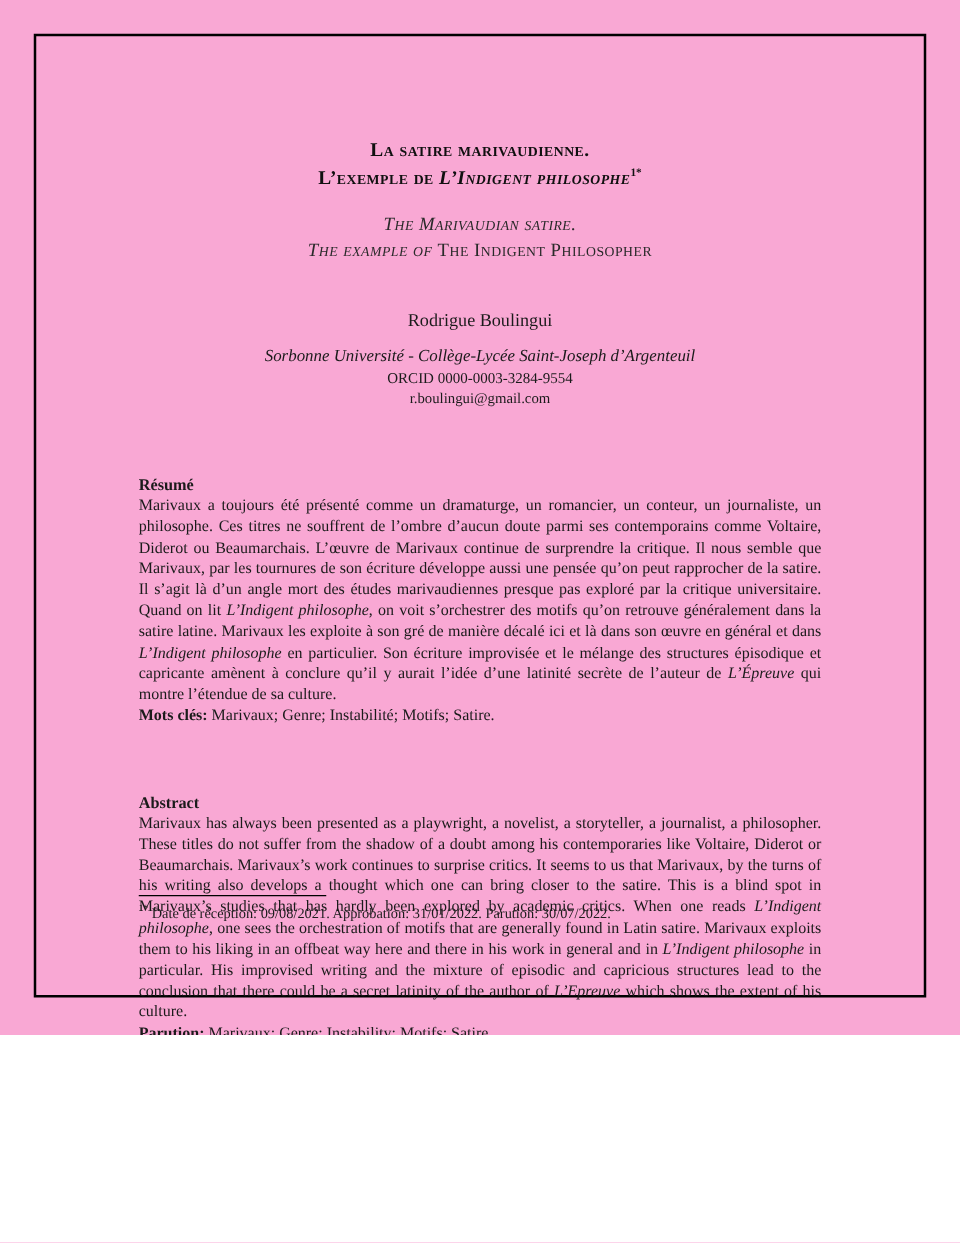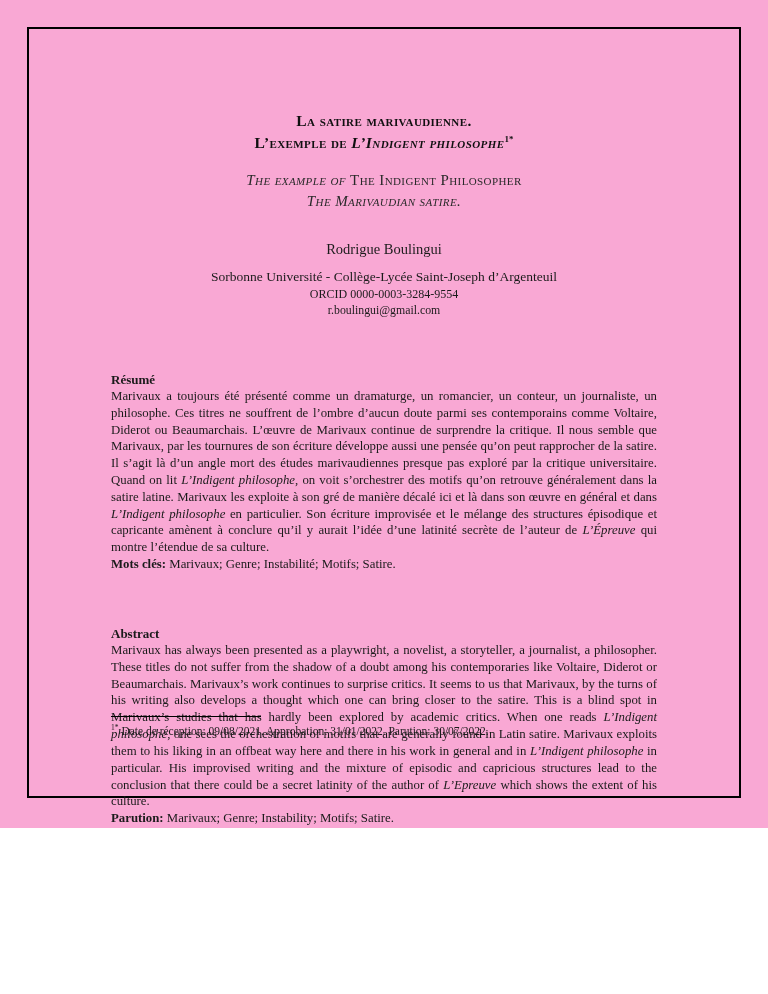--- a/index.html
+++ b/index.html
@@ -52,23 +52,23 @@
     font-size: 15px;
     font-style: italic;
     font-variant: small-caps;
     letter-spacing: 0.4px;
     line-height: 1.42;
     color: #2a2a2a;
   }
   .title-en .work-title-en { font-style: normal; }
 
   
-  .author { margin-top: 26px; text-align: center; }
+  .author { margin-top: 34px; text-align: center; }
   .author-name { font-size: 14.5px; line-height: 1.4; margin-bottom: 9px; }
-  .author-affiliation { font-size: 13.5px; line-height: 1.35; }
+  .author-affiliation { font-size: 13.5px; font-style: italic; line-height: 1.35; }
   .author-orcid { font-size: 12px; line-height: 1.35; }
   .author-email { font-size: 11.8px; line-height: 1.4; }
 
   
   .section { margin-top: 52px; }
   .section + .section { }
   .sec-heading {
     font-size: 13px;
     font-weight: bold;
     line-height: 1.32;
@@ -112,22 +112,22 @@
   <div class="frame"></div>
 
   <main class="content">
 
     <header class="titles">
       <div class="title-fr">
         <div>La satire marivaudienne.</div>
         <div><span>L’exemple de </span><span class="work-title">L’Indigent philosophe</span><sup class="note-ref">1*</sup></div>
       </div>
       <div class="title-en">
+        <div>The Marivaudian satire.</div>
         <div><span>The example of </span><span class="work-title-en">The Indigent Philosopher</span></div>
-        <div>The Marivaudian satire.</div>
       </div>
     </header>
 
     <section class="author">
       <div class="author-name">Rodrigue Boulingui</div>
       <div class="author-affiliation">Sorbonne Université - Collège-Lycée Saint-Joseph d’Argenteuil</div>
       <div class="author-orcid">ORCID 0000-0003-3284-9554</div>
       <div class="author-email">r.boulingui@gmail.com</div>
     </section>
 

